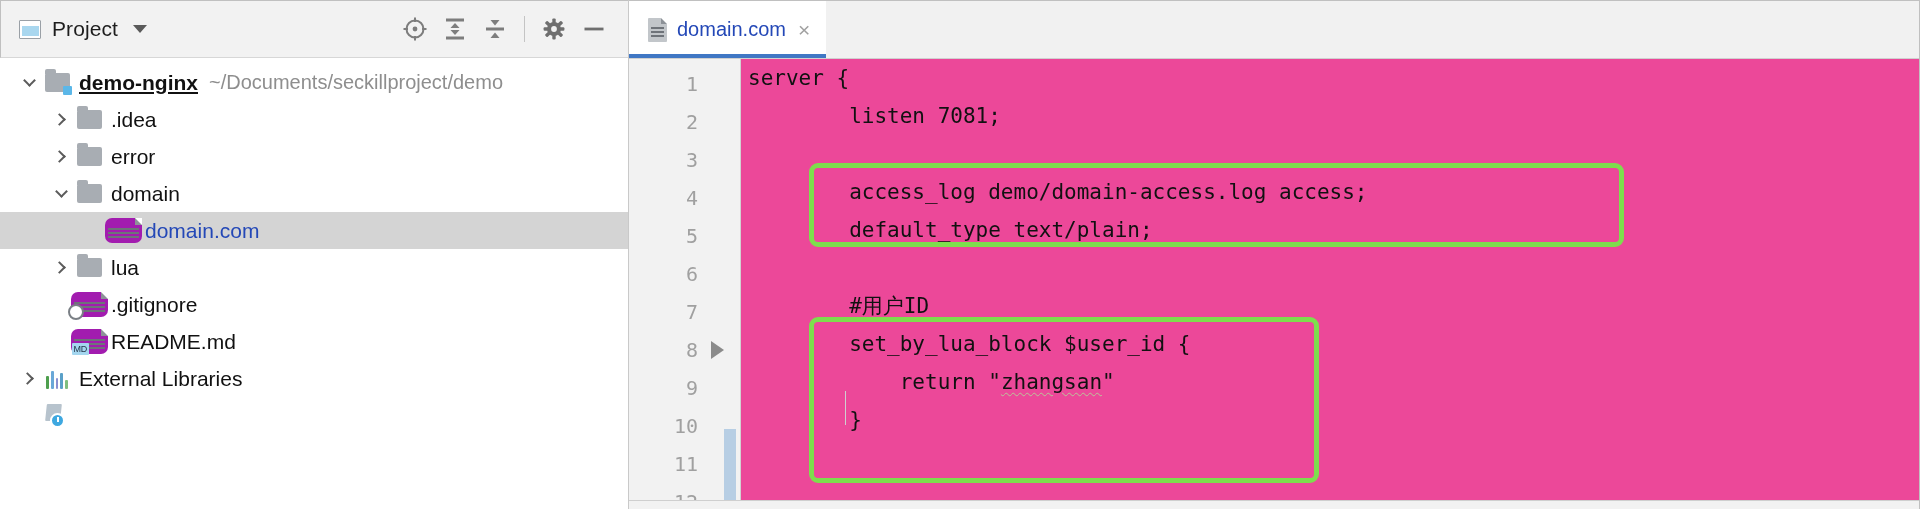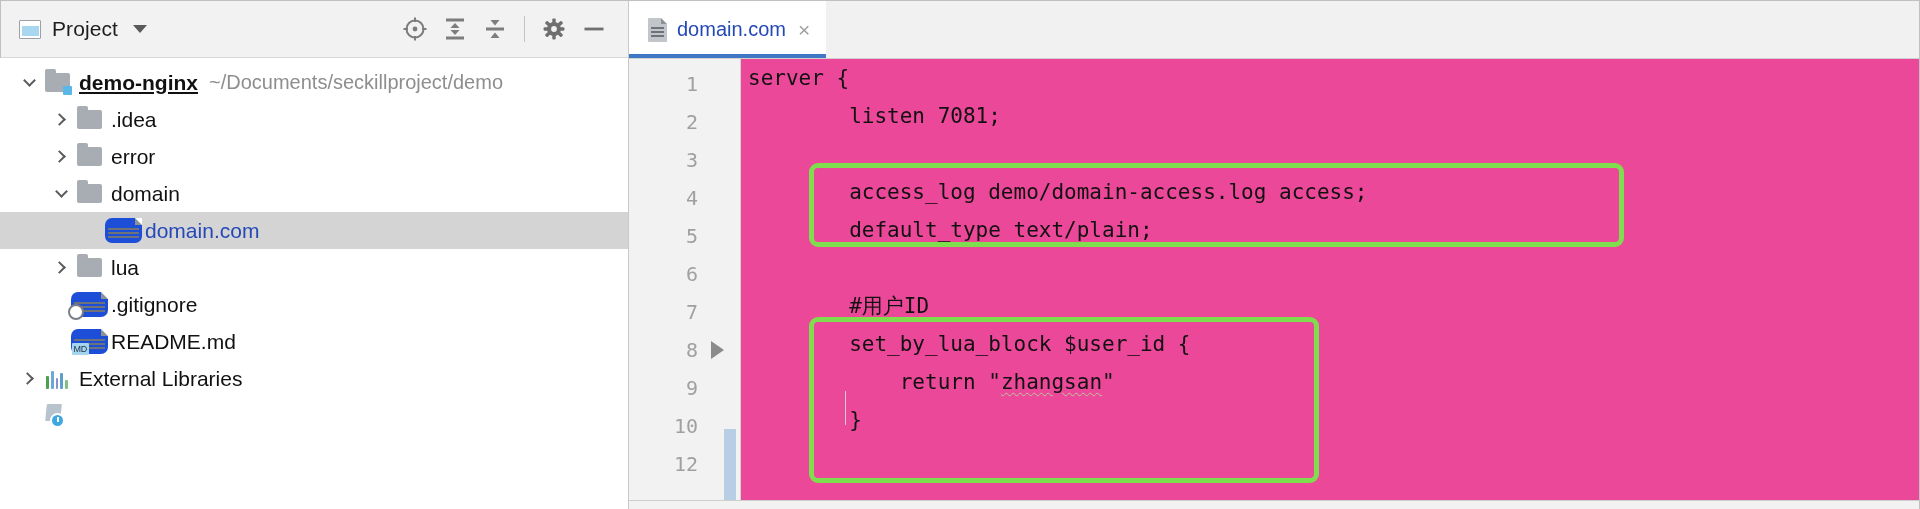--- a/index.html
+++ b/index.html
@@ -150,21 +150,21 @@
   .ic-folder.module::after {
     content: "";
     position: absolute;
     right: -2px; bottom: -3px;
     width: 9px; height: 9px;
     background: #5bb7e8;
     border-radius: 1px;
   }
   .ic-file {
     width: 20px; height: 25px;
-    background: #1d4ed8;
+    background: #a21caf;
     border-radius: 7px;
     position: relative;
     padding-left: 37px;
   }
   .ic-file::before {
     content: "";
     position: absolute; right: 0; top: 0;
     border-width: 0 7px 7px 0;
     border-style: solid;
     border-color: #ffffff #ffffff #8d9298 #8d9298;
@@ -609,20 +609,21 @@
             <div class="gutter-line">1</div>
             <div class="gutter-line">2</div>
             <div class="gutter-line">3</div>
             <div class="gutter-line">4</div>
             <div class="gutter-line">5</div>
             <div class="gutter-line">6</div>
             <div class="gutter-line">7</div>
             <div class="gutter-line">8</div>
             <div class="gutter-line">9</div>
             <div class="gutter-line">10</div>
+            <div class="gutter-line">11</div>
             <div class="gutter-line">12</div>
           </div>
         <div id="fold-marker"></div>
         <div id="change-marker"></div>
       </div>
 
       <div id="code">
         <div id="code-lines">
             <div class="code-line">server {</div>
             <div class="code-line">        listen 7081;</div>

